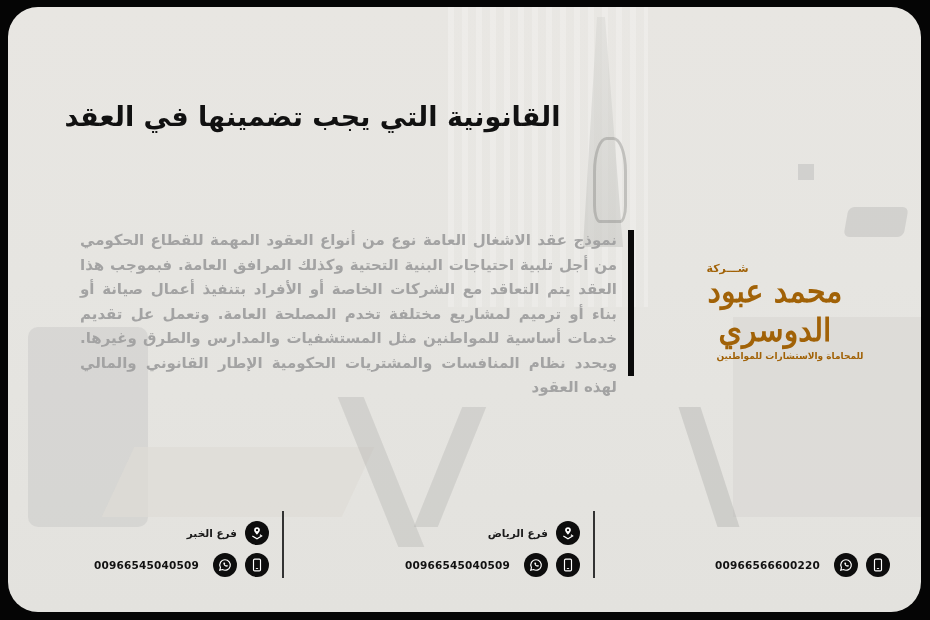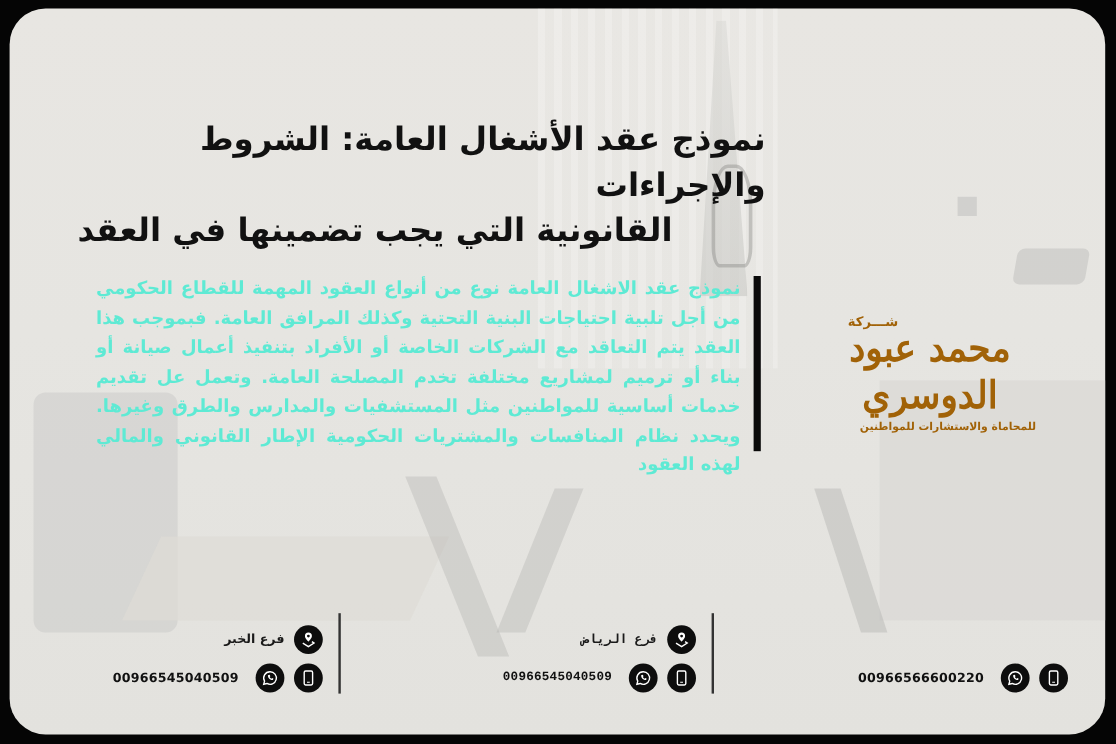--- a/index.html
+++ b/index.html
@@ -70,21 +70,21 @@
   .title .l1 { display: block; text-align: right; padding-right: 2px; }
   .title .l2 { display: block; text-align: center; padding-right: 55px; }
 
   .accent-bar {
     position: absolute; left: 628px; top: 230px; width: 6px; height: 146px; background: #0a0a0a;
   }
   .body-text {
     position: absolute; left: 80px; top: 228px; width: 537px;
     direction: rtl; text-align: justify; text-align-last: right;
     font-family: "DejaVu Sans", sans-serif; font-weight: bold;
-    font-size: 15px; line-height: 24.5px; color: #5eead4;
+    font-size: 15px; line-height: 24.5px; color: #a3a3a3;
   }
 
   .logo {
     position: absolute; left: 655px; top: 262px; width: 240px; height: 90px;
     direction: rtl; text-align: center; color: #a16207;
   }
   .logo .pre { font-size: 11px; font-weight: bold; letter-spacing: 2px; display: block; margin-bottom: -2px; padding-right: 95px; }
   .logo .name {
     font-family: "DejaVu Serif", serif; font-size: 30px; font-weight: bold; line-height: 38px;
     display: block; letter-spacing: -1px; transform: scaleY(1.05);
@@ -117,21 +117,20 @@
   <div class="bg chair"></div>
   <div class="bg desk-right"></div>
   <div class="bg desk-leg-r"></div>
   <div class="bg chair-left"></div>
   <div class="bg desk-left"></div>
   <div class="bg leg-left"></div>
   <div class="bg leg-left2"></div>
 </div>
 
 <h1 class="title">
-  <span class="l1">نموذج عقد الأشغال العامة: الشروط والإجراءات</span>
   <span class="l2">القانونية التي يجب تضمينها في العقد</span>
 </h1>
 
 <div class="accent-bar"></div>
 <p class="body-text" style="margin:0">نموذج عقد الاشغال العامة نوع من أنواع العقود المهمة للقطاع الحكومي من أجل تلبية احتياجات البنية التحتية وكذلك المرافق العامة. فبموجب هذا العقد يتم التعاقد مع الشركات الخاصة أو الأفراد بتنفيذ أعمال صيانة أو بناء أو ترميم لمشاريع مختلفة تخدم المصلحة العامة. وتعمل عل تقديم خدمات أساسية للمواطنين مثل المستشفيات والمدارس والطرق وغيرها. ويحدد نظام المنافسات والمشتريات الحكومية الإطار القانوني والمالي لهذه العقود</p>
 
 <div class="logo">
   <span class="pre">شـــركة</span>
   <span class="name">محمد عبود الدوسري</span>
   <span class="sub">للمحاماة والاستشارات للمواطنين</span>
@@ -151,21 +150,21 @@
     <span class="ico">
       <svg viewBox="0 0 24 24">
           <path d="M12 3a9 9 0 0 0-7.8 13.5L3 21l4.6-1.2A9 9 0 1 0 12 3z" stroke="#fff" stroke-width="2" fill="none"></path>
           <path d="M9 8c0 4 3 7 7 7l1-2-2-1-1 1c-1-.5-2-1.5-2.5-2.5l1-1-1-2z" fill="#fff"></path>
         </svg>
     </span>
     <span class="phone">00966566600220</span>
   </div>
 </div>
 
-<div class="branch" style="left:380px; top:520px;font-family:Liberation Mono, monospace;">
+<div class="branch" style="left:380px; top:520px;">
   <div class="row row1">
     <span class="ico">
       <svg viewBox="0 0 24 24">
           <path d="M12 2a5 5 0 0 0-5 5c0 3.5 5 8 5 8s5-4.5 5-8a5 5 0 0 0-5-5zm0 7a2 2 0 1 1 0-4 2 2 0 0 1 0 4z" fill="#fff"></path>
           <path d="M4 17l8 5 8-5-3-2" stroke="#fff" stroke-width="2" fill="none"></path>
         </svg>
     </span>
     <span class="branch-name">فرع الرياض</span>
   </div>
   <div class="row row2">

